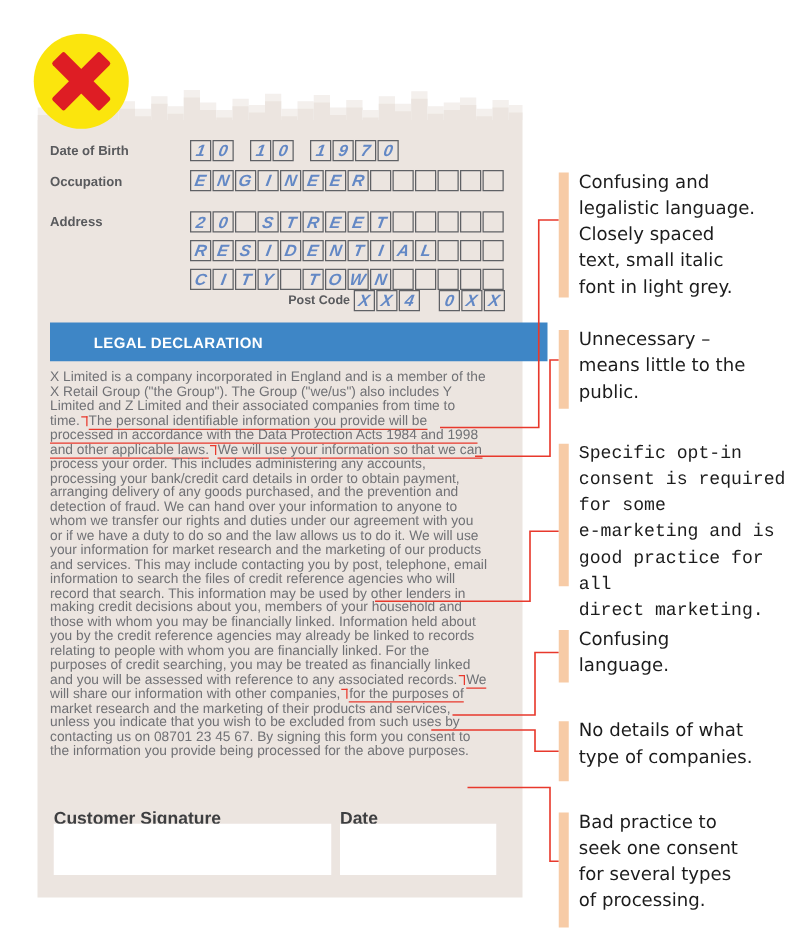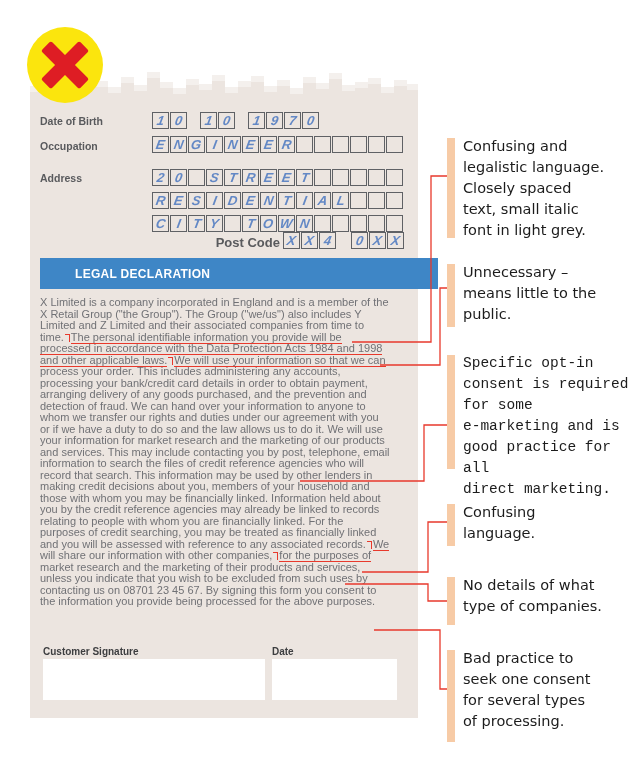--- a/index.html
+++ b/index.html
@@ -28,35 +28,35 @@
   .xbar{position:absolute;left:11px;top:31px;width:54px;height:14px;background:var(--cross-red);border-radius:2px;}
   .xbar.a{transform:rotate(45deg);} .xbar.b{transform:rotate(-45deg);}
   
   .flabel{position:absolute;font-size:10.5px;font-weight:bold;color:var(--label-gray);z-index:2;}
   
   .cellgroup{position:absolute;display:flex;gap:1px;z-index:2;}
   .cell{box-sizing:border-box;width:17px;height:17px;border:1px solid var(--cell-border);
         display:flex;align-items:center;justify-content:center;}
   .hand{font-family:"Liberation Sans",sans-serif;font-style:italic;font-size:13px;
         color:var(--hand-blue);transform:skewX(-10deg);font-weight:bold;line-height:1;}
-  #pclabel{position:absolute;width:120px;text-align:right;font-size:13px;font-weight:bold;
+  #pclabel{position:absolute;width:120px;text-align:right;font-size:10px;font-weight:bold;
            color:var(--label-gray);z-index:2;}
   
   #decbar{position:absolute;left:40px;top:258px;width:378px;height:31px;background:var(--bar-blue);
           z-index:2;display:flex;align-items:center;padding-left:20px;}
   #decbar span{color:#fff;font-size:12px;font-weight:bold;letter-spacing:.3px;margin-left:15px;}
   
   #legal{position:absolute;left:40px;top:297px;width:378px;z-index:2;}
   .lline{height:11.5px;line-height:11.5px;font-size:11px;color:var(--legal-gray);
          white-space:nowrap;}
   .useg{border-bottom:1px solid var(--accent-red);}
   .tick{display:inline-block;width:4px;height:7px;border-right:1.2px solid var(--accent-red);
         border-top:1.2px solid var(--accent-red);transform:translateY(1px);margin:0 1px;}
   
-  .sig-label{position:absolute;font-size:10px;font-weight:bold;color:#3d3e40;z-index:2;}
+  .sig-label{position:absolute;font-size:14px;font-weight:bold;color:#3d3e40;z-index:2;}
   .sig-box{position:absolute;background:#fff;z-index:2;}
   
   #wires{position:absolute;left:0;top:0;width:644px;height:759px;z-index:3;pointer-events:none;}
   
   .ann-bar{position:absolute;left:447px;width:8px;background:var(--ann-bar);z-index:4;}
   .ann-text{position:absolute;left:463px;width:176px;font-family:"DejaVu Sans",sans-serif;
             font-size:14.5px;line-height:21px;color:#1c1c1c;white-space:pre-line;z-index:4;}
 </style>
 </head>
 <body>

